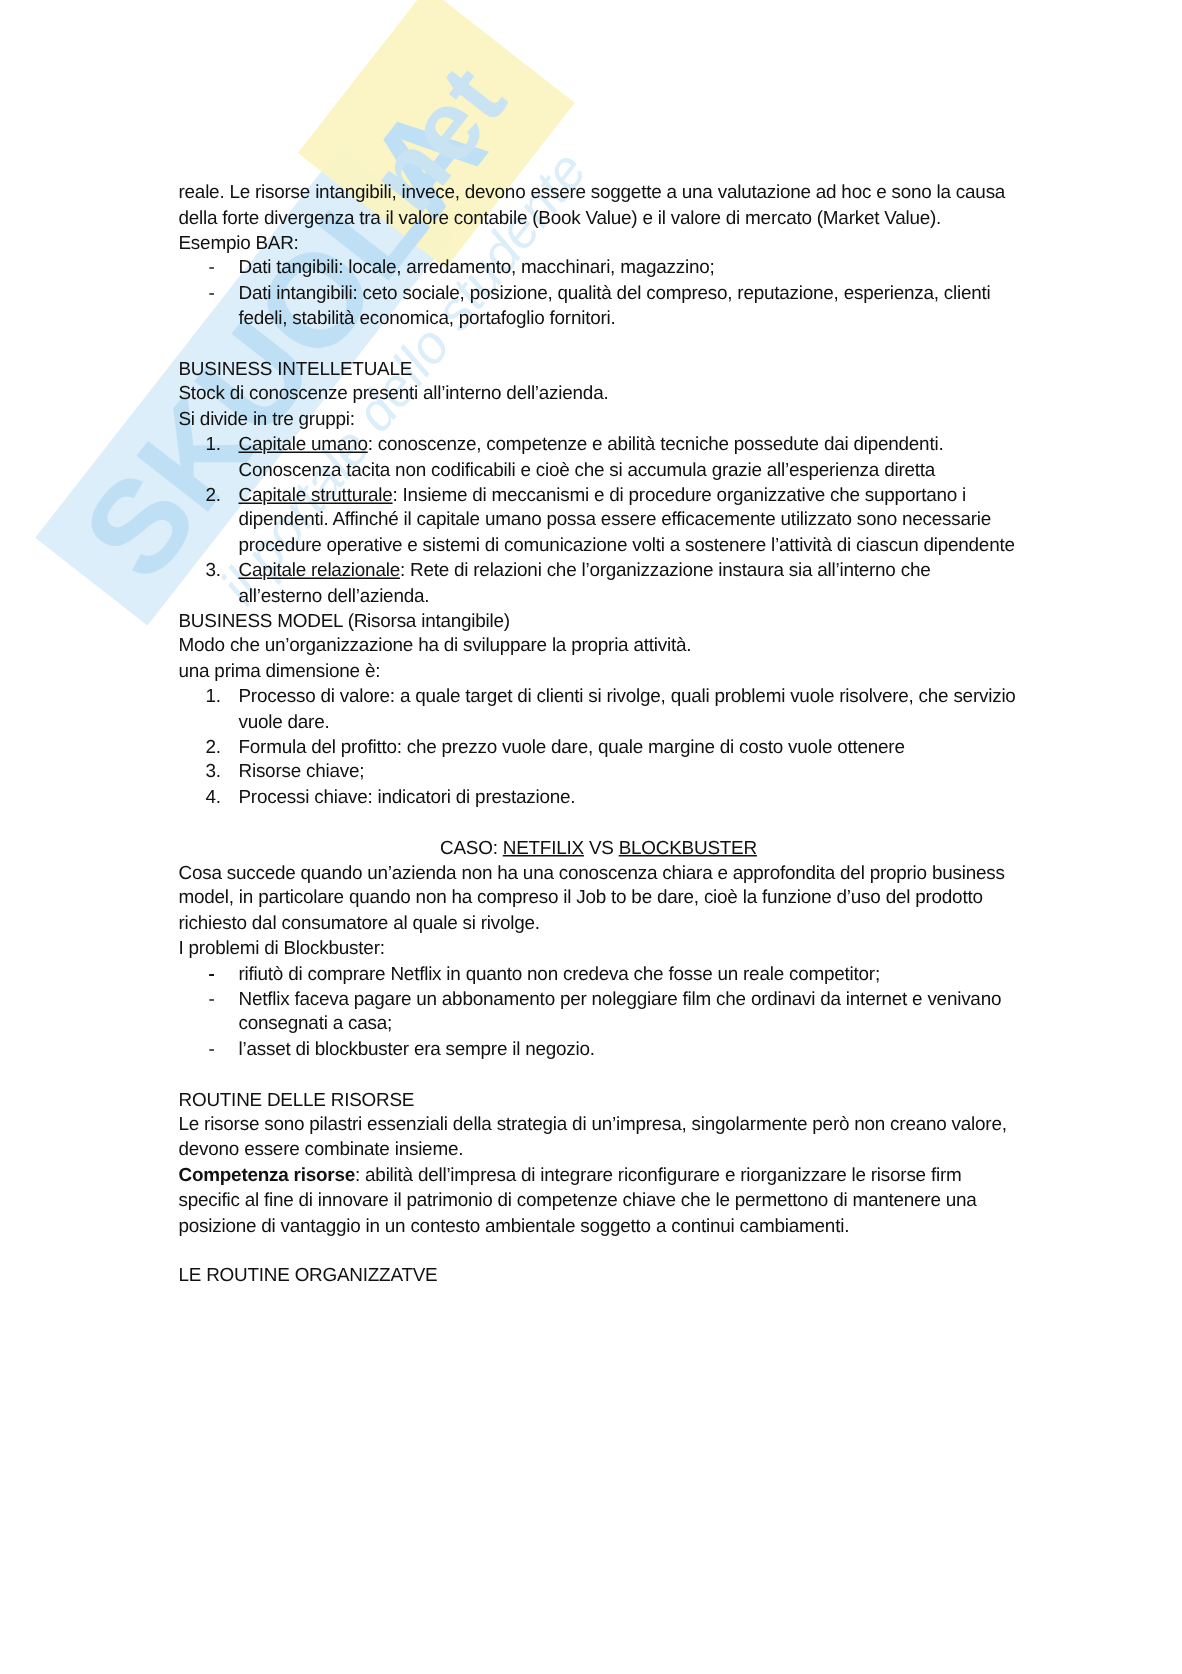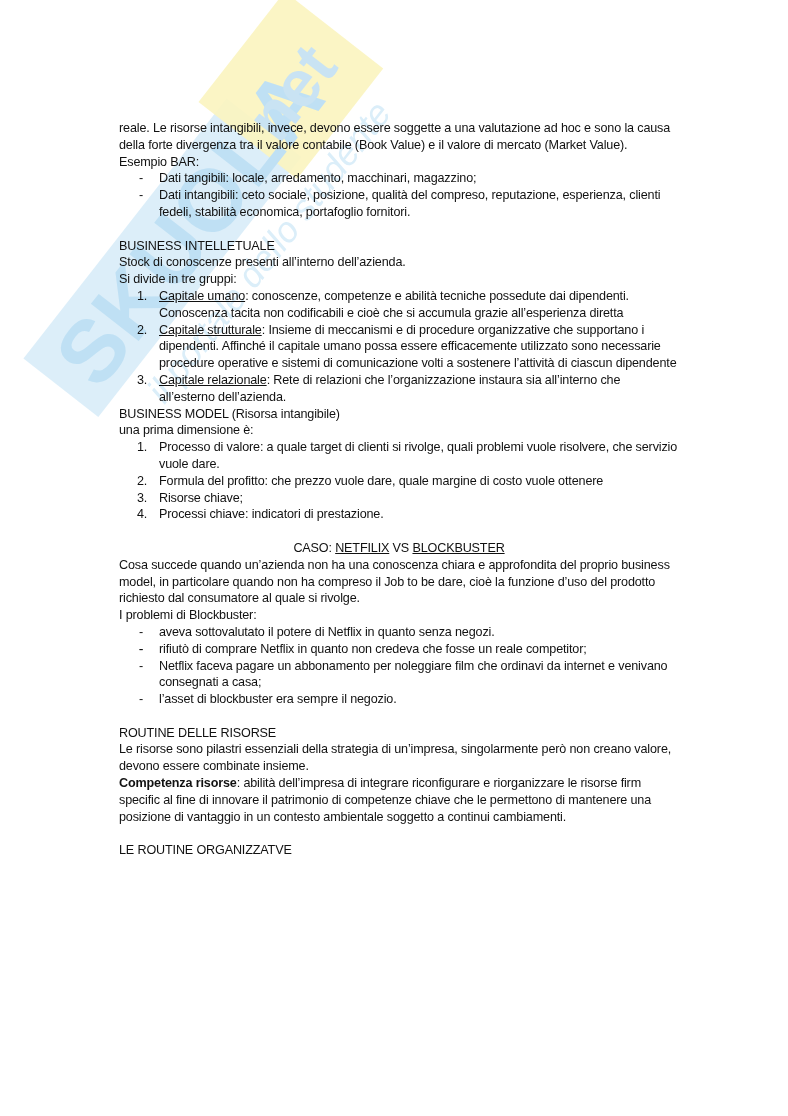--- a/index.html
+++ b/index.html
@@ -45,34 +45,35 @@
   <p class="p">BUSINESS INTELLETUALE</p>
   <p class="p">Stock di conoscenze presenti all’interno dell’azienda.</p>
   <p class="p">Si divide in tre gruppi:</p>
   <ol class="ol">
     <li class="li"><span class="m">1.</span><span class="u">Capitale umano</span><span>: conoscenze, competenze e abilità tecniche possedute dai dipendenti. Conoscenza tacita non codificabili e cioè che si accumula grazie all’esperienza diretta</span></li>
     <li class="li"><span class="m">2.</span><span class="u">Capitale strutturale</span><span>: Insieme di meccanismi e di procedure organizzative che supportano i dipendenti. Affinché il capitale umano possa essere efficacemente utilizzato sono necessarie procedure operative e sistemi di comunicazione volti a sostenere l’attività di ciascun dipendente</span></li>
     <li class="li"><span class="m">3.</span><span class="u">Capitale relazionale</span><span>: Rete di relazioni che l’organizzazione instaura sia all’interno che all’esterno dell’azienda.</span></li>
   </ol>
 
   <p class="p">BUSINESS MODEL (Risorsa intangibile)</p>
+  <p class="p">Modo che un’organizzazione ha di sviluppare la propria attività.</p>
   <p class="p">una prima dimensione è:</p>
   <ol class="ol">
     <li class="li"><span class="m">1.</span><span>Processo di valore: a quale target di clienti si rivolge, quali problemi vuole risolvere, che servizio vuole dare.</span></li>
     <li class="li"><span class="m">2.</span><span>Formula del profitto: che prezzo vuole dare, quale margine di costo vuole ottenere</span></li>
     <li class="li"><span class="m">3.</span><span>Risorse chiave;</span></li>
     <li class="li"><span class="m">4.</span><span>Processi chiave: indicatori di prestazione.</span></li>
   </ol>
   <div class="gap"></div>
 
   <p class="p center"><span>CASO: </span><span class="u i">NETFILIX</span><span class="i"> VS </span><span class="u i">BLOCKBUSTER</span></p>
   <p class="p"><span>Cosa succede quando un’azienda non ha una conoscenza chiara e approfondita del proprio business model, in particolare quando non ha compreso il </span><span class="i">Job to be dare</span><span>, cioè la funzione d’uso del prodotto richiesto dal consumatore al quale si rivolge.</span></p>
   <p class="p">I problemi di Blockbuster:</p>
   <ul class="ul">
-    <li class="li"><span class="m">-</span><span>aveva sottovalutato il potere di Netflix in quanto senza negozi.</span></li>
+    <li class="li"><span class="m">-</span></li>
     <li class="li"><span class="m">-</span></li>
     <li class="li"><span class="m">-</span><span>rifiutò di comprare Netflix in quanto non credeva che fosse un reale competitor;</span></li>
     <li class="li"><span class="m">-</span><span>Netflix faceva pagare un abbonamento per noleggiare film che ordinavi da internet e venivano consegnati a casa;</span></li>
     <li class="li"><span class="m">-</span><span>l’asset di blockbuster era sempre il negozio.</span></li>
   </ul>
   <div class="gap"></div>
 
   <p class="p">ROUTINE DELLE RISORSE</p>
   <p class="p">Le risorse sono pilastri essenziali della strategia di un’impresa, singolarmente però non creano valore, devono essere combinate insieme.</p>
   <p class="p"><span class="b">Competenza risorse</span><span>: abilità dell’impresa di integrare riconfigurare e riorganizzare le risorse </span><span class="i">firm specific</span><span> al fine di innovare il patrimonio di competenze chiave che le permettono di mantenere una posizione di vantaggio in un contesto ambientale soggetto a continui cambiamenti.</span></p>

